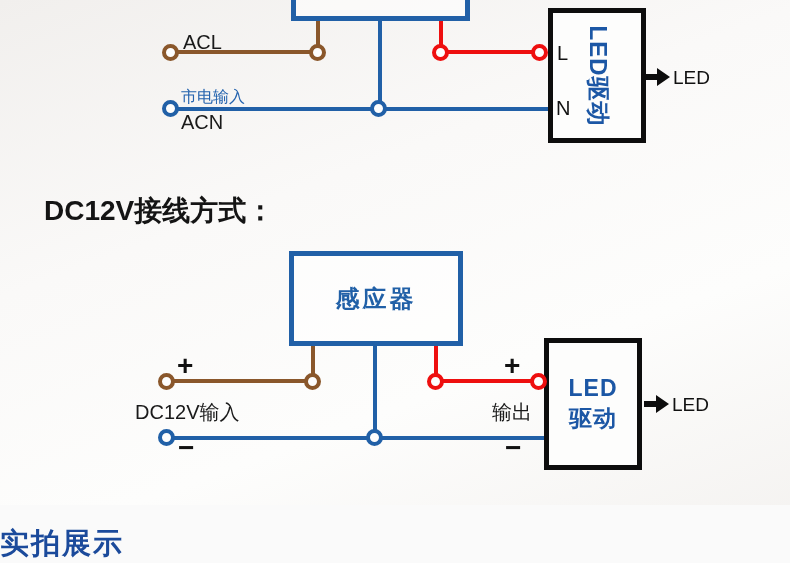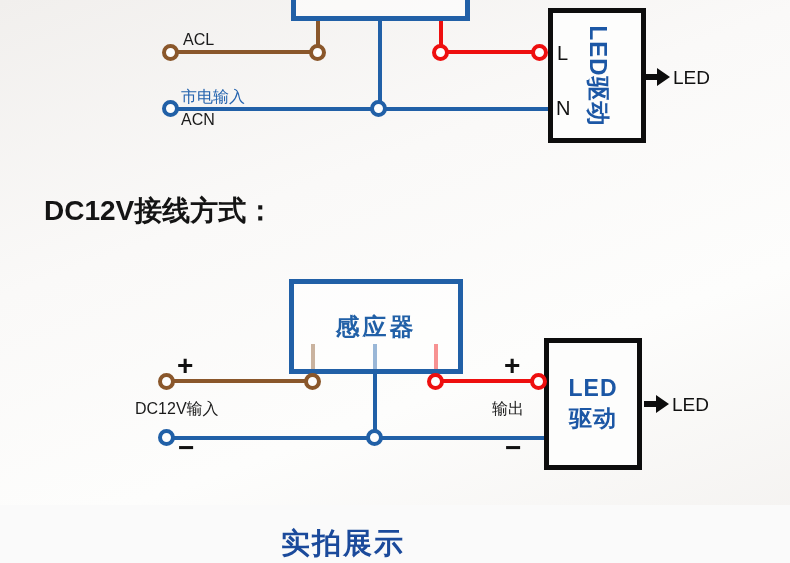--- a/index.html
+++ b/index.html
@@ -27,24 +27,24 @@
   .blue-text{color:#2463ae;}
   .driver-text{color:#1c57a5;}
   .sensor-label{font-size:24px;font-weight:600;letter-spacing:3px;color:#2160a7;}
   .rot-wrap{position:absolute;inset:0;display:flex;align-items:center;justify-content:center;}
   .rot-text{transform:rotate(90deg);font-size:24px;font-weight:600;letter-spacing:1px;white-space:nowrap;}
   .driver-2line{position:absolute;inset:0;display:flex;flex-direction:column;
         align-items:center;justify-content:center;font-size:23px;font-weight:600;
         letter-spacing:1px;line-height:1.3;}
   .sign{font-size:28px;font-weight:600;color:#111;}
   .term{font-size:20px;color:#111;}
-  .small-lbl{font-size:16px;}
+  .small-lbl{font-size:20px;}
   .led-out{font-size:19px;color:#111;}
   .heading{position:absolute;left:44px;top:192px;font-size:28px;font-weight:700;color:#141414;z-index:4;}
-  .footer-title{position:absolute;left:0;top:524px;width:686px;text-align:center;
+  .footer-title{position:absolute;left:0;top:524px;width:686px;
         font-size:29px;font-weight:700;color:#1b4a9b;letter-spacing:2px;z-index:4;}
   svg{display:block;}
   .arrow{position:absolute;z-index:4;}
 </style>
 </head>
 <body>
 
 <div class="stage">
 
   <div>
@@ -82,21 +82,21 @@
         <polygon points="0,7 12,7 12,1 25,10 12,19 12,13 0,13" fill="#0d0d0d"></polygon>
       </svg>
     </div>
     <div class="lbl led-out" style="left:673px;top:67px;">LED</div>
   </div>
 
   <div class="heading">DC12V接线方式：</div>
 
   <div>
 
-    <div class="outline-box" style="left:289px;top:251px;width:174px;height:95px;margin-top:28px;">
+    <div class="outline-box" style="left:289px;top:251px;width:174px;height:95px;">
       <span class="sensor-label">感应器</span>
     </div>
 
     <div class="wire w-brown" style="left:311px;top:344px;width:4px;height:31px;"></div>
     <div class="wire w-brown" style="left:167px;top:379px;width:142px;height:4px;"></div>
     <div class="node n-brown" style="left:158px;top:373px;"></div>
     <div class="node n-brown" style="left:304px;top:373px;"></div>
     <div class="lbl sign" style="left:177px;top:350px;">+</div>
     <div class="lbl small-lbl" style="left:135px;top:399px;">DC12V输入</div>
 

